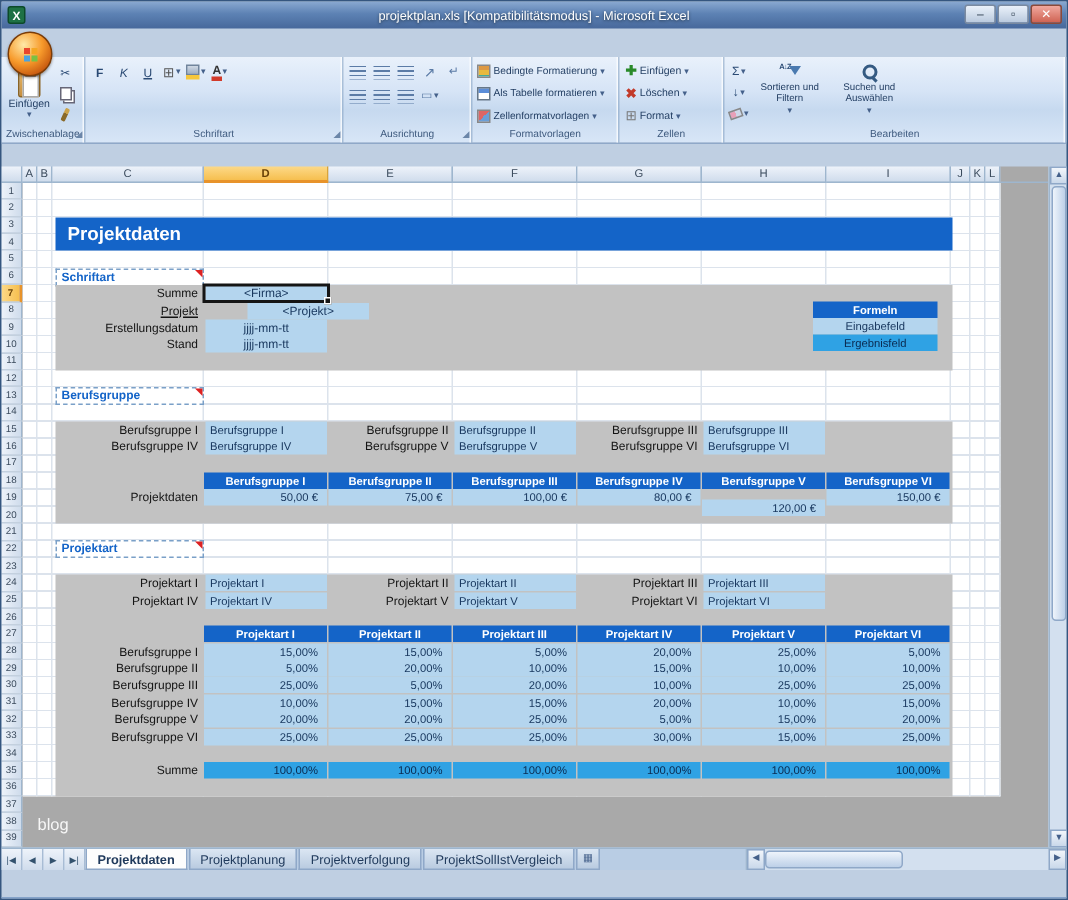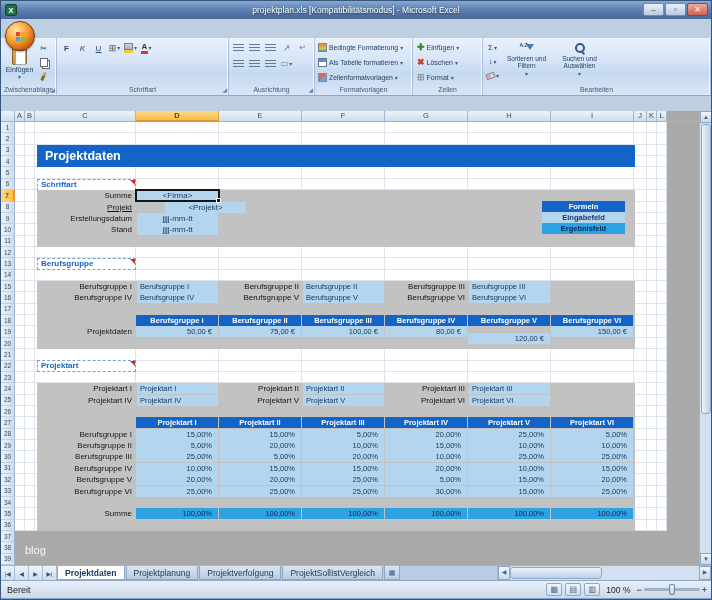--- a/index.html
+++ b/index.html
@@ -136,21 +136,21 @@
     color:#1464c8;font-weight:bold;font-size:8px;line-height:10px;padding-left:3px;}
   .secbox::after{content:"";position:absolute;right:0;top:0;border-left:5px solid transparent;border-top:5px solid #d22;}
   .sec1{top:57px;} .sec2{top:136px;} .sec3{top:238px;}
   .flabel{position:absolute;height:11px;text-align:right;font-size:8px;line-height:11px;color:#141414;white-space:nowrap;}
   .fval{position:absolute;width:81px;height:11px;background:#b4d5ee;color:#17365d;font-size:8px;line-height:11px;text-align:center;}
   .ncell{position:absolute;width:81px;height:11px;background:#b4d5ee;color:#17365d;font-size:7.5px;line-height:11px;padding-left:3px;white-space:nowrap;overflow:hidden;}
   .tcell{position:absolute;width:82px;height:11px;font-size:7.5px;line-height:11px;white-space:nowrap;}
   .th{background:#1464c8;color:#fff;text-align:center;font-weight:bold;}
   .tv{background:#b4d5ee;color:#17365d;text-align:right;padding-right:6px;}
   .ts{background:#2fa2e4;color:#0a2a50;text-align:right;padding-right:6px;}
-  .legend-cell{position:absolute;left:527px;width:83px;height:11px;font-size:7.5px;line-height:11px;text-align:center;font-weight:bold;}
+  .legend-cell{position:absolute;left:527px;width:83px;height:11px;font-size:7.5px;line-height:11px;text-align:center;}
   .lg-title{top:79px;background:#1464c8;color:#fff;font-weight:bold;}
   .lg-input{top:90px;background:#b4d5ee;color:#17365d;}
   .lg-result{top:101px;background:#2fa2e4;color:#0a2a50;}
   .selbox{position:absolute;left:120px;top:67px;width:85px;height:13px;border:2px solid #151515;}
   .selbox::after{content:"";position:absolute;right:-3px;bottom:-3px;width:3px;height:3px;background:#151515;border:1px solid #fff;}
   .watermark{position:absolute;left:10px;top:422px;color:rgba(255,255,255,.9);font-size:11px;}
 
   
   .vscroll{position:absolute;top:110px;left:698px;width:12px;height:454px;background:#d3e0ef;border-left:1px solid #9eb6ce;}
   .sbtn{width:12px;height:12px;background:linear-gradient(#f2f6fb,#c9d8ea);border:1px solid #8fa8c8;
@@ -568,30 +568,14 @@
     <div class="stab-new">▦</div>
     <div class="tabfill"></div>
     <div class="hscroll">
       <div class="sbtn" style="height:auto">◀</div>
       <div class="hthumb"></div>
       <div class="htrack"></div>
       <div class="sbtn" style="height:auto">▶</div>
     </div>
   </div>
 
-  <div class="statusbar">
-    <span class="status-mode">Bereit</span>
-    <div class="status-right">
-      <div class="viewbtn">▦</div>
-      <div class="viewbtn">▤</div>
-      <div class="viewbtn">▥</div>
-      <span class="zoomlabel">100 %</span>
-      <div class="zoomctl">
-        <span class="zsign">−</span>
-        <div class="ztrack">
-            <div class="zthumb"></div>
-          </div>
-        <span class="zsign">+</span>
-      </div>
-    </div>
-  </div>
   <div class="frame-bottom"></div>
 </div>
 
 </body></html>

